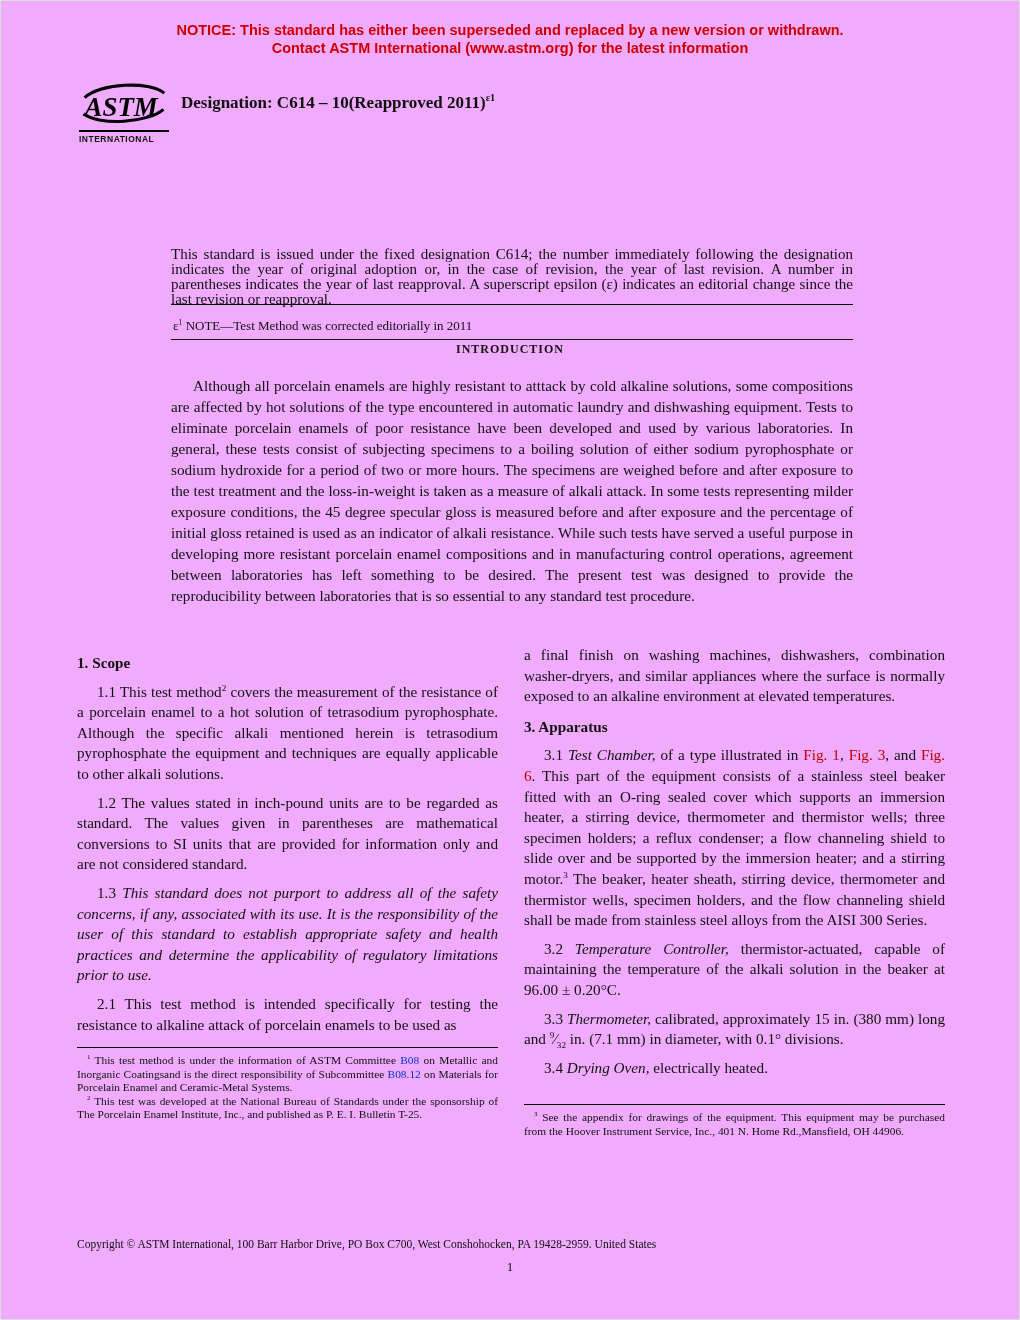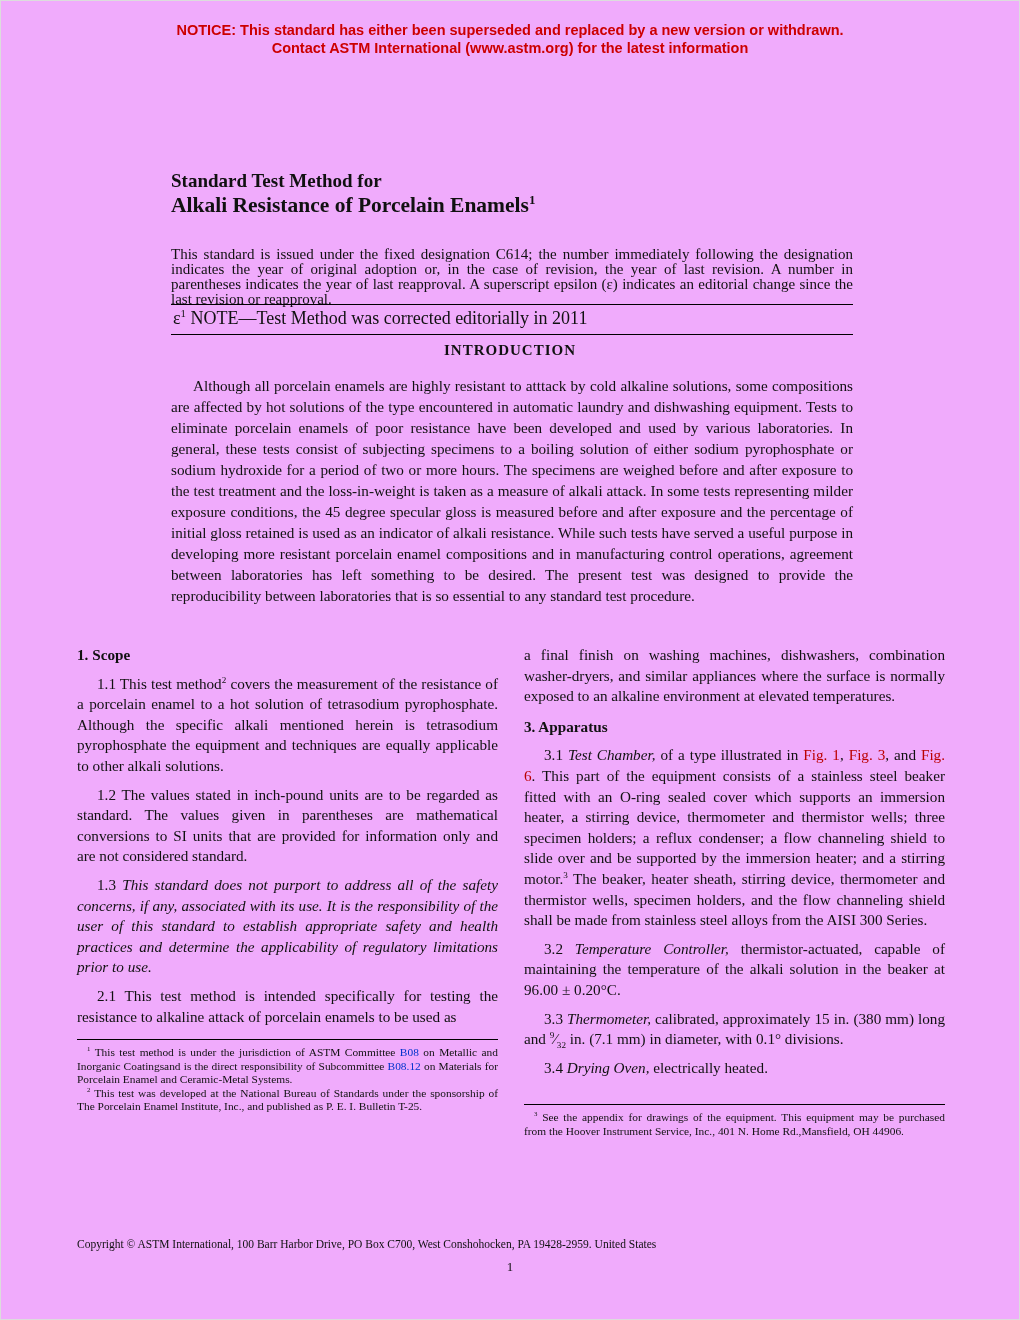--- a/index.html
+++ b/index.html
@@ -44,38 +44,38 @@
   
   .issuance {
     position:absolute; top:246px; left:170px; width:682px;
     font-size:15px; line-height:15px; text-align:justify;
   }
 
   
   .editorial-note {
     position:absolute; top:303px; left:170px; width:682px;
     border-top:1.5px solid #000; border-bottom:1.5px solid #000;
-    padding:3px 2px 5px; font-size:18px;
+    padding:13px 2px 5px; font-size:13px;
   }
 
   .intro-heading {
     position:absolute; top:341px; left:0; width:100%;
-    text-align:center; font-size:15px; font-weight:bold; letter-spacing:1px;
+    text-align:center; font-size:12px; font-weight:bold; letter-spacing:1px;
   }
 
   .intro-para {
     position:absolute; top:374px; left:170px; width:682px;
     font-size:15.2px; line-height:21px; text-align:justify; text-indent:22px;
   }
 
   
   .columns { position:absolute; top:636px; left:76px; width:868px; display:flex; gap:26px; }
   .col { width:421px; font-size:15.2px; line-height:20.6px; text-align:justify; }
   .sec-heading { font-size:15.2px; font-weight:bold; margin:10px 0 6px; }
-  .col .sec-heading:first-child { margin-top:8px; }
+  .col .sec-heading:first-child { margin-top:16px; }
   .body-para { margin:8px 0 6px; text-indent:20px; }
   .no-indent { text-indent:0; }
 
   .footnotes {
     margin-top:12px; border-top:1px solid #000; padding-top:6px;
     font-size:11.4px; line-height:13.6px; text-align:justify;
   }
   .footnote { text-indent:10px; margin:0; }
   .fn-right { margin-top:26px; }
 
@@ -92,44 +92,51 @@
 </head>
 <body>
 
 <div class="page">
 
   <header class="notice">
     <div>NOTICE: This standard has either been superseded and replaced by a new version or withdrawn.</div>
     <div>Contact ASTM International (www.astm.org) for the latest information</div>
   </header>
 
+  <div class="masthead">
+    <div class="logo">
+      <svg class="logo-svg" viewBox="0 0 96 56">
+        <path d="M4 22 C 22 6, 76 3, 93 17" fill="none" stroke="#000" stroke-width="3.4"></path>
+        <text x="4" y="42" font-family="Liberation Serif, serif" font-style="italic" font-weight="bold" font-size="30" fill="#000">ASTM</text>
+        <path d="M92 35 C 76 50, 20 54, 3 40" fill="none" stroke="#000" stroke-width="3.4"></path>
+      </svg>
+      <div class="logo-intl">INTERNATIONAL</div>
+    </div>
+    <div class="designation"><span>Designation: C614 – 10(Reapproved 2011)</span><span class="seg-sup">ε1</span></div>
+  </div>
 
-  <div class="title-block">
-    <div class="title-line1">Standard Test Method for</div>
-    <div class="title-line2"><span>Alkali Resistance of Porcelain Enamels</span><span class="seg-sup">1</span></div>
-  </div>
 
   <p class="issuance">This standard is issued under the fixed designation C614; the number immediately following the designation indicates the year of original adoption or, in the case of revision, the year of last revision. A number in parentheses indicates the year of last reapproval. A superscript epsilon (ε) indicates an editorial change since the last revision or reapproval.</p>
 
   <div class="editorial-note"><span>ε</span><span class="seg-sup">1</span><span> NOTE—Test Method was corrected editorially in 2011</span></div>
 
   <h2 class="intro-heading">INTRODUCTION</h2>
 
   <p class="intro-para">Although all porcelain enamels are highly resistant to atttack by cold alkaline solutions, some compositions are affected by hot solutions of the type encountered in automatic laundry and dishwashing equipment. Tests to eliminate porcelain enamels of poor resistance have been developed and used by various laboratories. In general, these tests consist of subjecting specimens to a boiling solution of either sodium pyrophosphate or sodium hydroxide for a period of two or more hours. The specimens are weighed before and after exposure to the test treatment and the loss-in-weight is taken as a measure of alkali attack. In some tests representing milder exposure conditions, the 45 degree specular gloss is measured before and after exposure and the percentage of initial gloss retained is used as an indicator of alkali resistance. While such tests have served a useful purpose in developing more resistant porcelain enamel compositions and in manufacturing control operations, agreement between laboratories has left something to be desired. The present test was designed to provide the reproducibility between laboratories that is so essential to any standard test procedure.</p>
 
   <div class="columns">
 
     <div class="col">
       <h3 class="sec-heading">1. Scope</h3>
       <p class="body-para"><span>1.1 This test method</span><span class="seg-sup">2</span><span> covers the measurement of the resistance of a porcelain enamel to a hot solution of tetrasodium pyrophosphate. Although the specific alkali mentioned herein is tetrasodium pyrophosphate the equipment and techniques are equally applicable to other alkali solutions.</span></p>
       <p class="body-para">1.2 The values stated in inch-pound units are to be regarded as standard. The values given in parentheses are mathematical conversions to SI units that are provided for information only and are not considered standard.</p>
       <p class="body-para"><span>1.3 </span><span class="seg-italic">This standard does not purport to address all of the safety concerns, if any, associated with its use. It is the responsibility of the user of this standard to establish appropriate safety and health practices and determine the applicability of regulatory limitations prior to use.</span></p>
       <p class="body-para">2.1 This test method is intended specifically for testing the resistance to alkaline attack of porcelain enamels to be used as</p>
       <div class="footnotes">
-        <p class="footnote"><span class="seg-sup">1</span><span> This test method is under the jurisdiction of ASTM Committee </span><span class="seg-link-blue">B08</span><span> on Metallic and Inorganic Coatingsand is the direct responsibility of Subcommittee </span><span class="seg-link-blue">B08.12</span><span> on Materials for Porcelain Enamel and Ceramic-Metal Systems.</span></p>
+        <p class="footnote"><span class="seg-sup">1</span><span> This test method is under the information of ASTM Committee </span><span class="seg-link-blue">B08</span><span> on Metallic and Inorganic Coatingsand is the direct responsibility of Subcommittee </span><span class="seg-link-blue">B08.12</span><span> on Materials for Porcelain Enamel and Ceramic-Metal Systems.</span></p>
         <p class="footnote"><span class="seg-sup">2</span><span> This test was developed at the National Bureau of Standards under the sponsorship of The Porcelain Enamel Institute, Inc., and published as P. E. I. Bulletin T-25.</span></p>
       </div>
     </div>
 
     <div class="col">
       <p class="body-para no-indent">a final finish on washing machines, dishwashers, combination washer-dryers, and similar appliances where the surface is normally exposed to an alkaline environment at elevated temperatures.</p>
       <h3 class="sec-heading">3. Apparatus</h3>
       <p class="body-para"><span>3.1 </span><span class="seg-italic">Test Chamber,</span><span> of a type illustrated in </span><span class="seg-link-red">Fig. 1</span><span>, </span><span class="seg-link-red">Fig. 3</span><span>, and </span><span class="seg-link-red">Fig. 6</span><span>. This part of the equipment consists of a stainless steel beaker fitted with an O-ring sealed cover which supports an immersion heater, a stirring device, thermometer and thermistor wells; three specimen holders; a reflux condenser; a flow channeling shield to slide over and be supported by the immersion heater; and a stirring motor.</span><span class="seg-sup">3</span><span> The beaker, heater sheath, stirring device, thermometer and thermistor wells, specimen holders, and the flow channeling shield shall be made from stainless steel alloys from the AISI 300 Series.</span></p>
       <p class="body-para"><span>3.2 </span><span class="seg-italic">Temperature Controller,</span><span> thermistor-actuated, capable of maintaining the temperature of the alkali solution in the beaker at 96.00 ± 0.20°C.</span></p>
       <p class="body-para"><span>3.3 </span><span class="seg-italic">Thermometer,</span><span> calibrated, approximately 15 in. (380 mm) long and </span><span class="seg-sup">9</span><span>⁄</span><span class="seg-sub">32</span><span> in. (7.1 mm) in diameter, with 0.1° divisions.</span></p>

